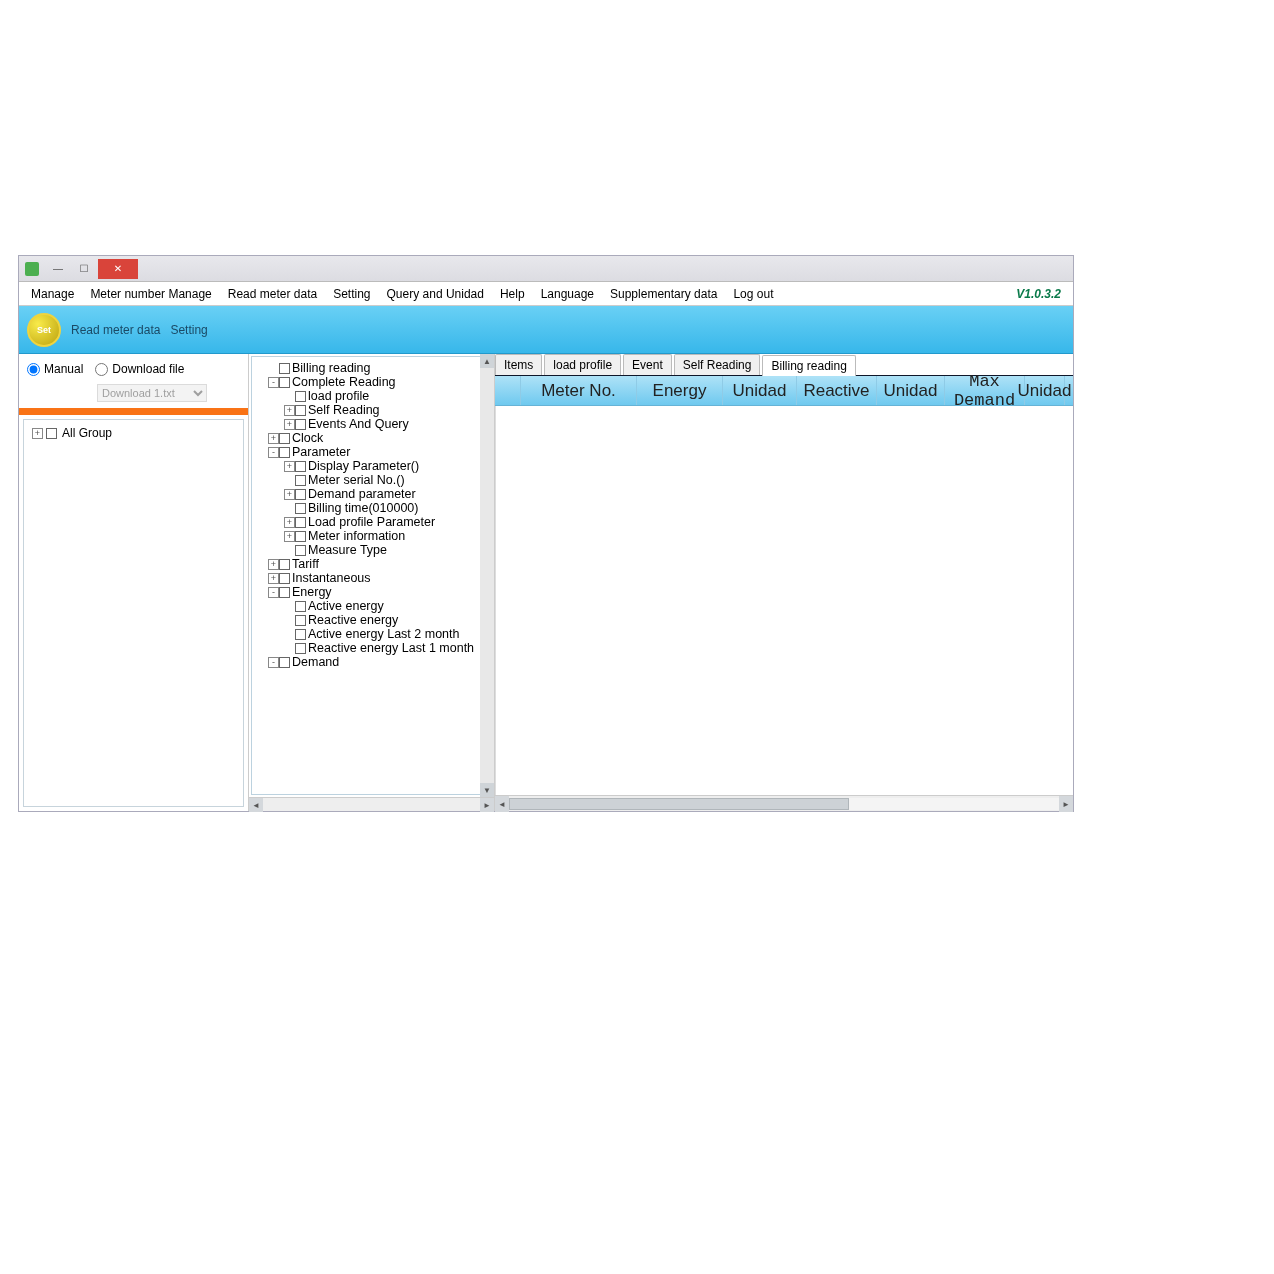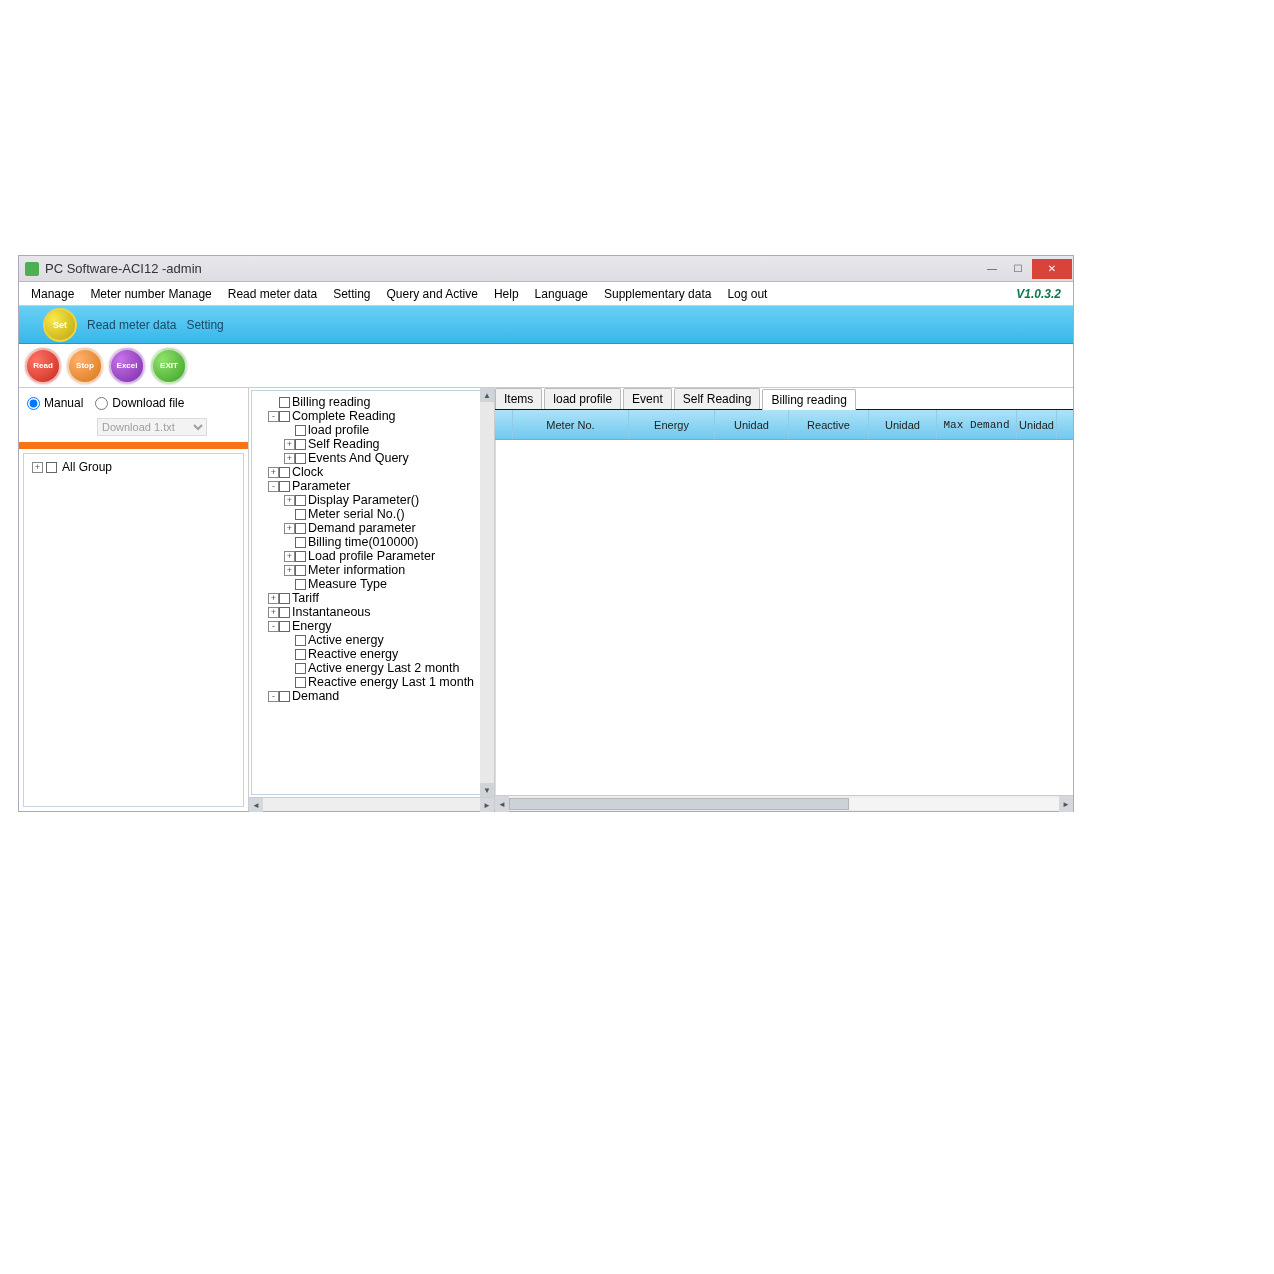--- a/index.html
+++ b/index.html
@@ -8,21 +8,21 @@
 .titlebar { height: 26px; background: linear-gradient(#e8e8ec,#dcdce2); display: flex; align-items: center; padding: 0 0 0 6px; font-size: 13px; color: #333; border-bottom: 1px solid #bbb; }
 .title-icon { width: 14px; height: 14px; background: #4caf50; margin-right: 6px; border-radius: 2px; }
 .titlebar .title-text { flex: 1; }
 .win-btns { display: flex; }
 .win-btn { width: 24px; height: 20px; display: flex; align-items: center; justify-content: center; font-size: 10px; color: #555; cursor: pointer; margin: 1px; }
 .win-btn.close { background: #d9443a; color: #fff; width: 40px; }
 .menubar { height: 24px; background: #fff; border-bottom: 1px solid #ccc; display: flex; align-items: center; padding: 0 4px; font-size: 12px; }
 .menubar .menu-item { padding: 4px 8px; cursor: pointer; }
 .menubar .spacer { flex: 1; }
 .menubar .version { color: #0a7a4a; font-style: italic; font-weight: bold; padding-right: 8px; }
-.ribbon { height: 38px; background: linear-gradient(#69d0f5,#37b7ea); border-bottom: 1px solid #2299cc; display: flex; align-items: center; padding: 0 24px; font-size: 12px; color: #1a4a66; gap: 10px; }
+.ribbon { height: 48px; background: linear-gradient(#69d0f5,#37b7ea); border-bottom: 1px solid #2299cc; display: flex; align-items: center; padding: 0 8px; font-size: 12px; color: #1a4a66; gap: 10px; }
 .ribbon .set-btn { width: 34px; height: 34px; border-radius: 50%; background: radial-gradient(circle at 30% 30%, #f9eb4a, #bca20e); display: flex; align-items: center; justify-content: center; color: #fff; font-size: 9px; font-weight: bold; cursor: pointer; border: 2px solid #efd43f; }
 .toolbar { height: 44px; background: #fff; border-bottom: 1px solid #ccc; display: flex; align-items: center; padding: 0 6px; gap: 6px; }
 .tbtn { width: 36px; height: 36px; border-radius: 50%; display: flex; flex-direction: column; align-items: center; justify-content: center; color: #fff; font-size: 8px; font-weight: bold; cursor: pointer; border: 2px solid rgba(255,255,255,.6); box-shadow: 0 0 2px rgba(0,0,0,.3); }
 .tbtn.read  { background: radial-gradient(circle at 30% 30%, #ff7264, #c82a1c); }
 .tbtn.stop  { background: radial-gradient(circle at 30% 30%, #ffb06a, #d8761a); }
 .tbtn.excel { background: radial-gradient(circle at 30% 30%, #c773e9, #7a2ca8); }
 .tbtn.exit  { background: radial-gradient(circle at 30% 30%, #8ee26c, #3fa026); }
 .workspace { flex: 1; display: flex; min-height: 0; }
 .left-pane { width: 230px; border-right: 1px solid #ccc; display: flex; flex-direction: column; font-size: 12px; }
 .left-top { padding: 8px 8px 6px 8px; border-bottom: 7px solid #f97316; }
@@ -39,82 +39,67 @@
 .mid-tree { flex: 1; overflow: hidden; padding: 4px 16px 4px 4px; font-size: 12.5px; border: 1px solid #bcd2df; margin: 2px; }
 .node { display: flex; align-items: center; white-space: nowrap; }
 .ind1 { padding-left: 12px; } .ind2 { padding-left: 28px; }
 .mid-pane .hsb { height: 14px; background: #eee; border-top: 1px solid #ccc; position: relative; }
 .mid-pane .hsb .lt, .mid-pane .hsb .rt { width:14px;height:14px;background:#d4d8dc;display:inline-flex;align-items:center;justify-content:center;font-size:8px;color:#555;position:absolute;top:0;}
 .mid-pane .hsb .lt{left:0} .mid-pane .hsb .rt{right:0}
 .right-pane { flex: 1; display: flex; flex-direction: column; min-width: 0; }
 .tabs { display: flex; height: 22px; font-size: 12px; border-bottom: 1px solid #0f172a; }
 .tab { padding: 3px 8px 0 8px; border: 1px solid #bbb; border-bottom: none; margin-right: 2px; background: #f0f0f0; cursor: pointer; border-radius: 2px 2px 0 0; }
 .tab.active { background: #fff; font-weight: normal; position: relative; top: 1px; }
-.grid-head { height: 30px; background: linear-gradient(#aee2f7,#6fc9ef); display: flex; font-size: 11px; color: #222; border-bottom: 1px solid #66b3d6; }
+.grid-head { height: 30px; background: linear-gradient(#aee2f7,#6fc9ef); display: flex; font-size: 17px; color: #222; border-bottom: 1px solid #66b3d6; padding-left: 8px; }
 .grid-head .col { border-right: 1px solid #8fcbe6; display: flex; align-items: center; justify-content: center; text-align: center; padding: 0 4px; }
 .grid-head .col:first-child { width: 18px; }
 .grid-body { flex: 1; background: #fff; border-left: 1px solid #ddd; }
 .grid-hsb { height: 16px; background: #eee; border-top: 1px solid #ccc; position: relative; }
 .grid-hsb .track { position:absolute; left:14px; right:14px; top:2px; height:12px; background:#f4f4f4; }
 .grid-hsb .thumb { position:absolute; left:14px; width: 340px; top:2px; height:12px; background: #cdd2d6; border:1px solid #b0b6ba;}
 .grid-hsb .lt, .grid-hsb .rt { width:14px;height:16px;background:#d4d8dc;display:inline-flex;align-items:center;justify-content:center;font-size:8px;color:#555;position:absolute;top:0;}
 .grid-hsb .lt{left:0} .grid-hsb .rt{right:0}
 .cb { width:11px; height:11px; border:1px solid #666; display:inline-block; margin-right:2px; }
 </style>
 </head>
 <body>
 
 <div class="app-window">
 
   <div class="titlebar">
     <div class="title-icon"></div>
-    <div class="title-text">PC Software-ACI12 -admin</div>
     <div class="win-btns">
       <div class="win-btn">—</div>
       <div class="win-btn">☐</div>
       <div class="win-btn close">✕</div>
     </div>
   </div>
 
   <div class="menubar">
     <span class="menu-item">Manage</span>
     <span class="menu-item">Meter number Manage</span>
     <span class="menu-item">Read meter data</span>
     <span class="menu-item">Setting</span>
-    <span class="menu-item">Query and Active</span>
+    <span class="menu-item">Query and Unidad</span>
     <span class="menu-item">Help</span>
     <span class="menu-item">Language</span>
     <span class="menu-item">Supplementary data</span>
     <span class="menu-item">Log out</span>
     <span class="spacer"></span>
     <span class="version">V1.0.3.2</span>
   </div>
 
   <div class="ribbon">
     <div class="set-btn">
         <span>Set</span>
       </div>
     <span style="cursor:pointer">Read meter data</span>
     <span style="cursor:pointer">Setting</span>
   </div>
 
-  <div class="toolbar">
-    <div class="tbtn read">
-        <span>Read</span>
-      </div>
-    <div class="tbtn stop">
-        <span>Stop</span>
-      </div>
-    <div class="tbtn excel">
-        <span>Excel</span>
-      </div>
-    <div class="tbtn exit">
-        <span>EXIT</span>
-      </div>
-  </div>
 
   <div class="workspace">
 
     <div class="left-pane">
       <div class="left-top">
         <div class="radio-row">
           <label>
               <input type="radio" name="src" checked="" style=""> 
               <span>Manual</span>
             </label>

